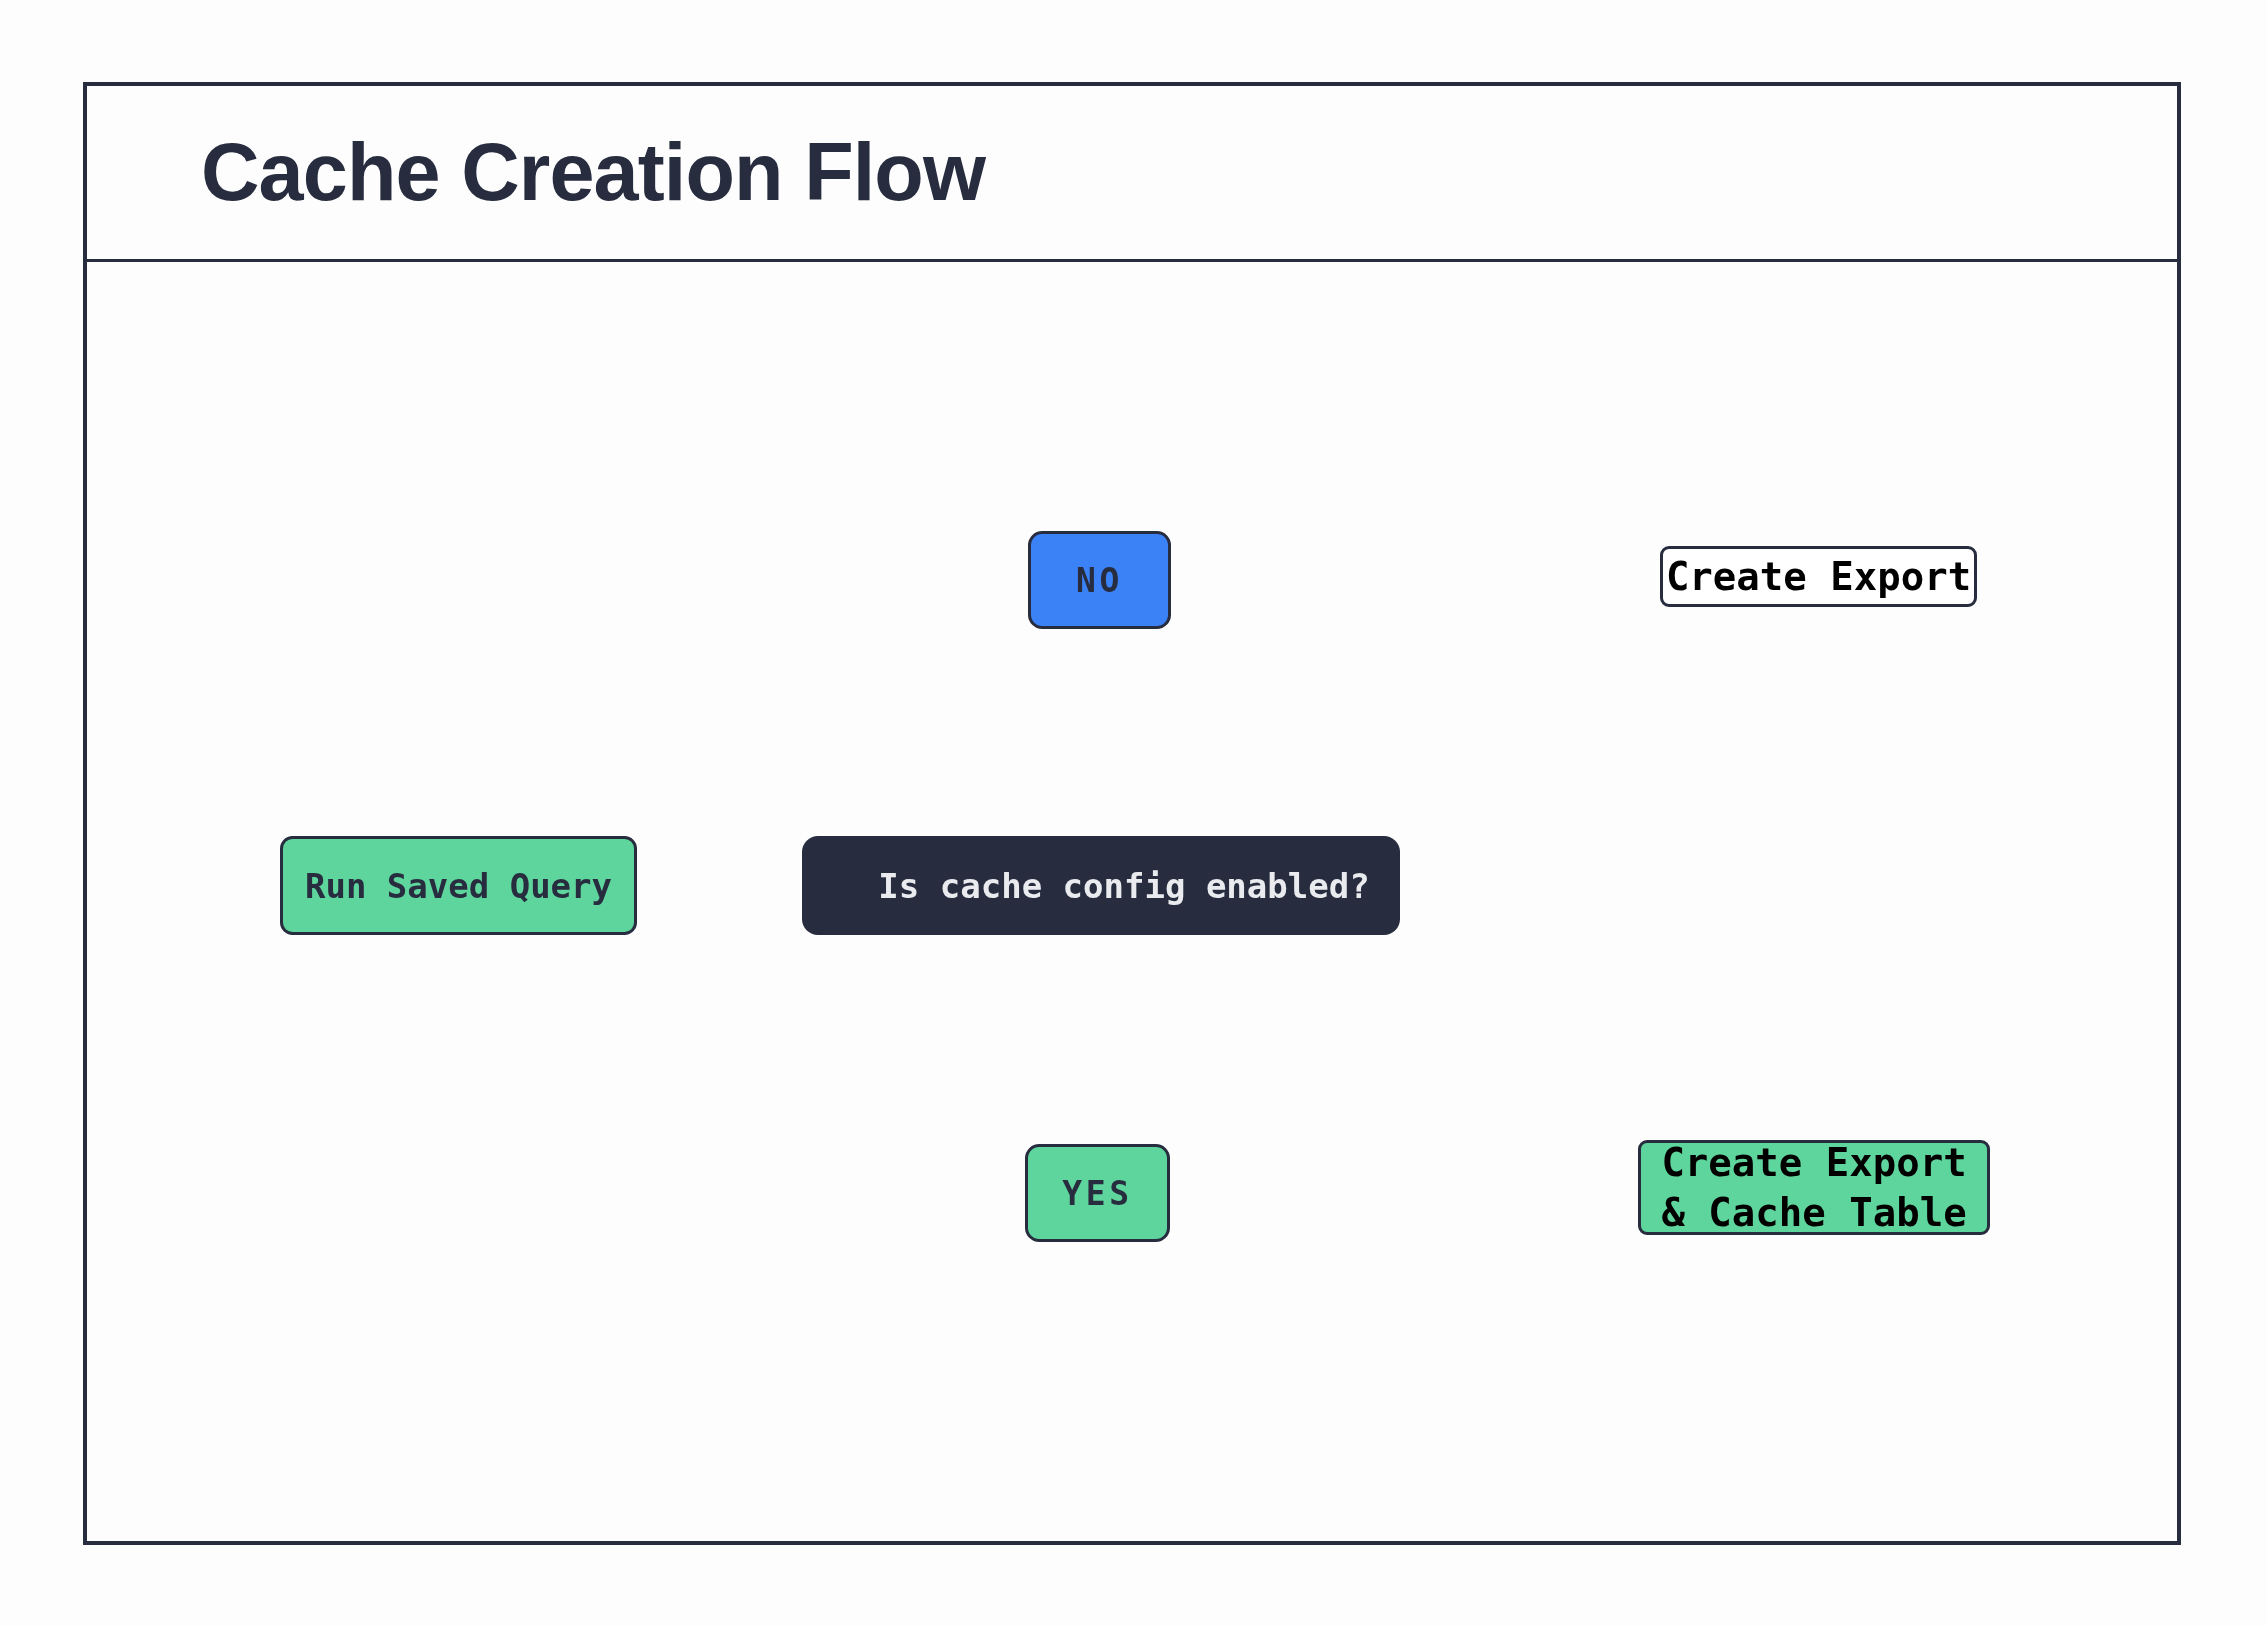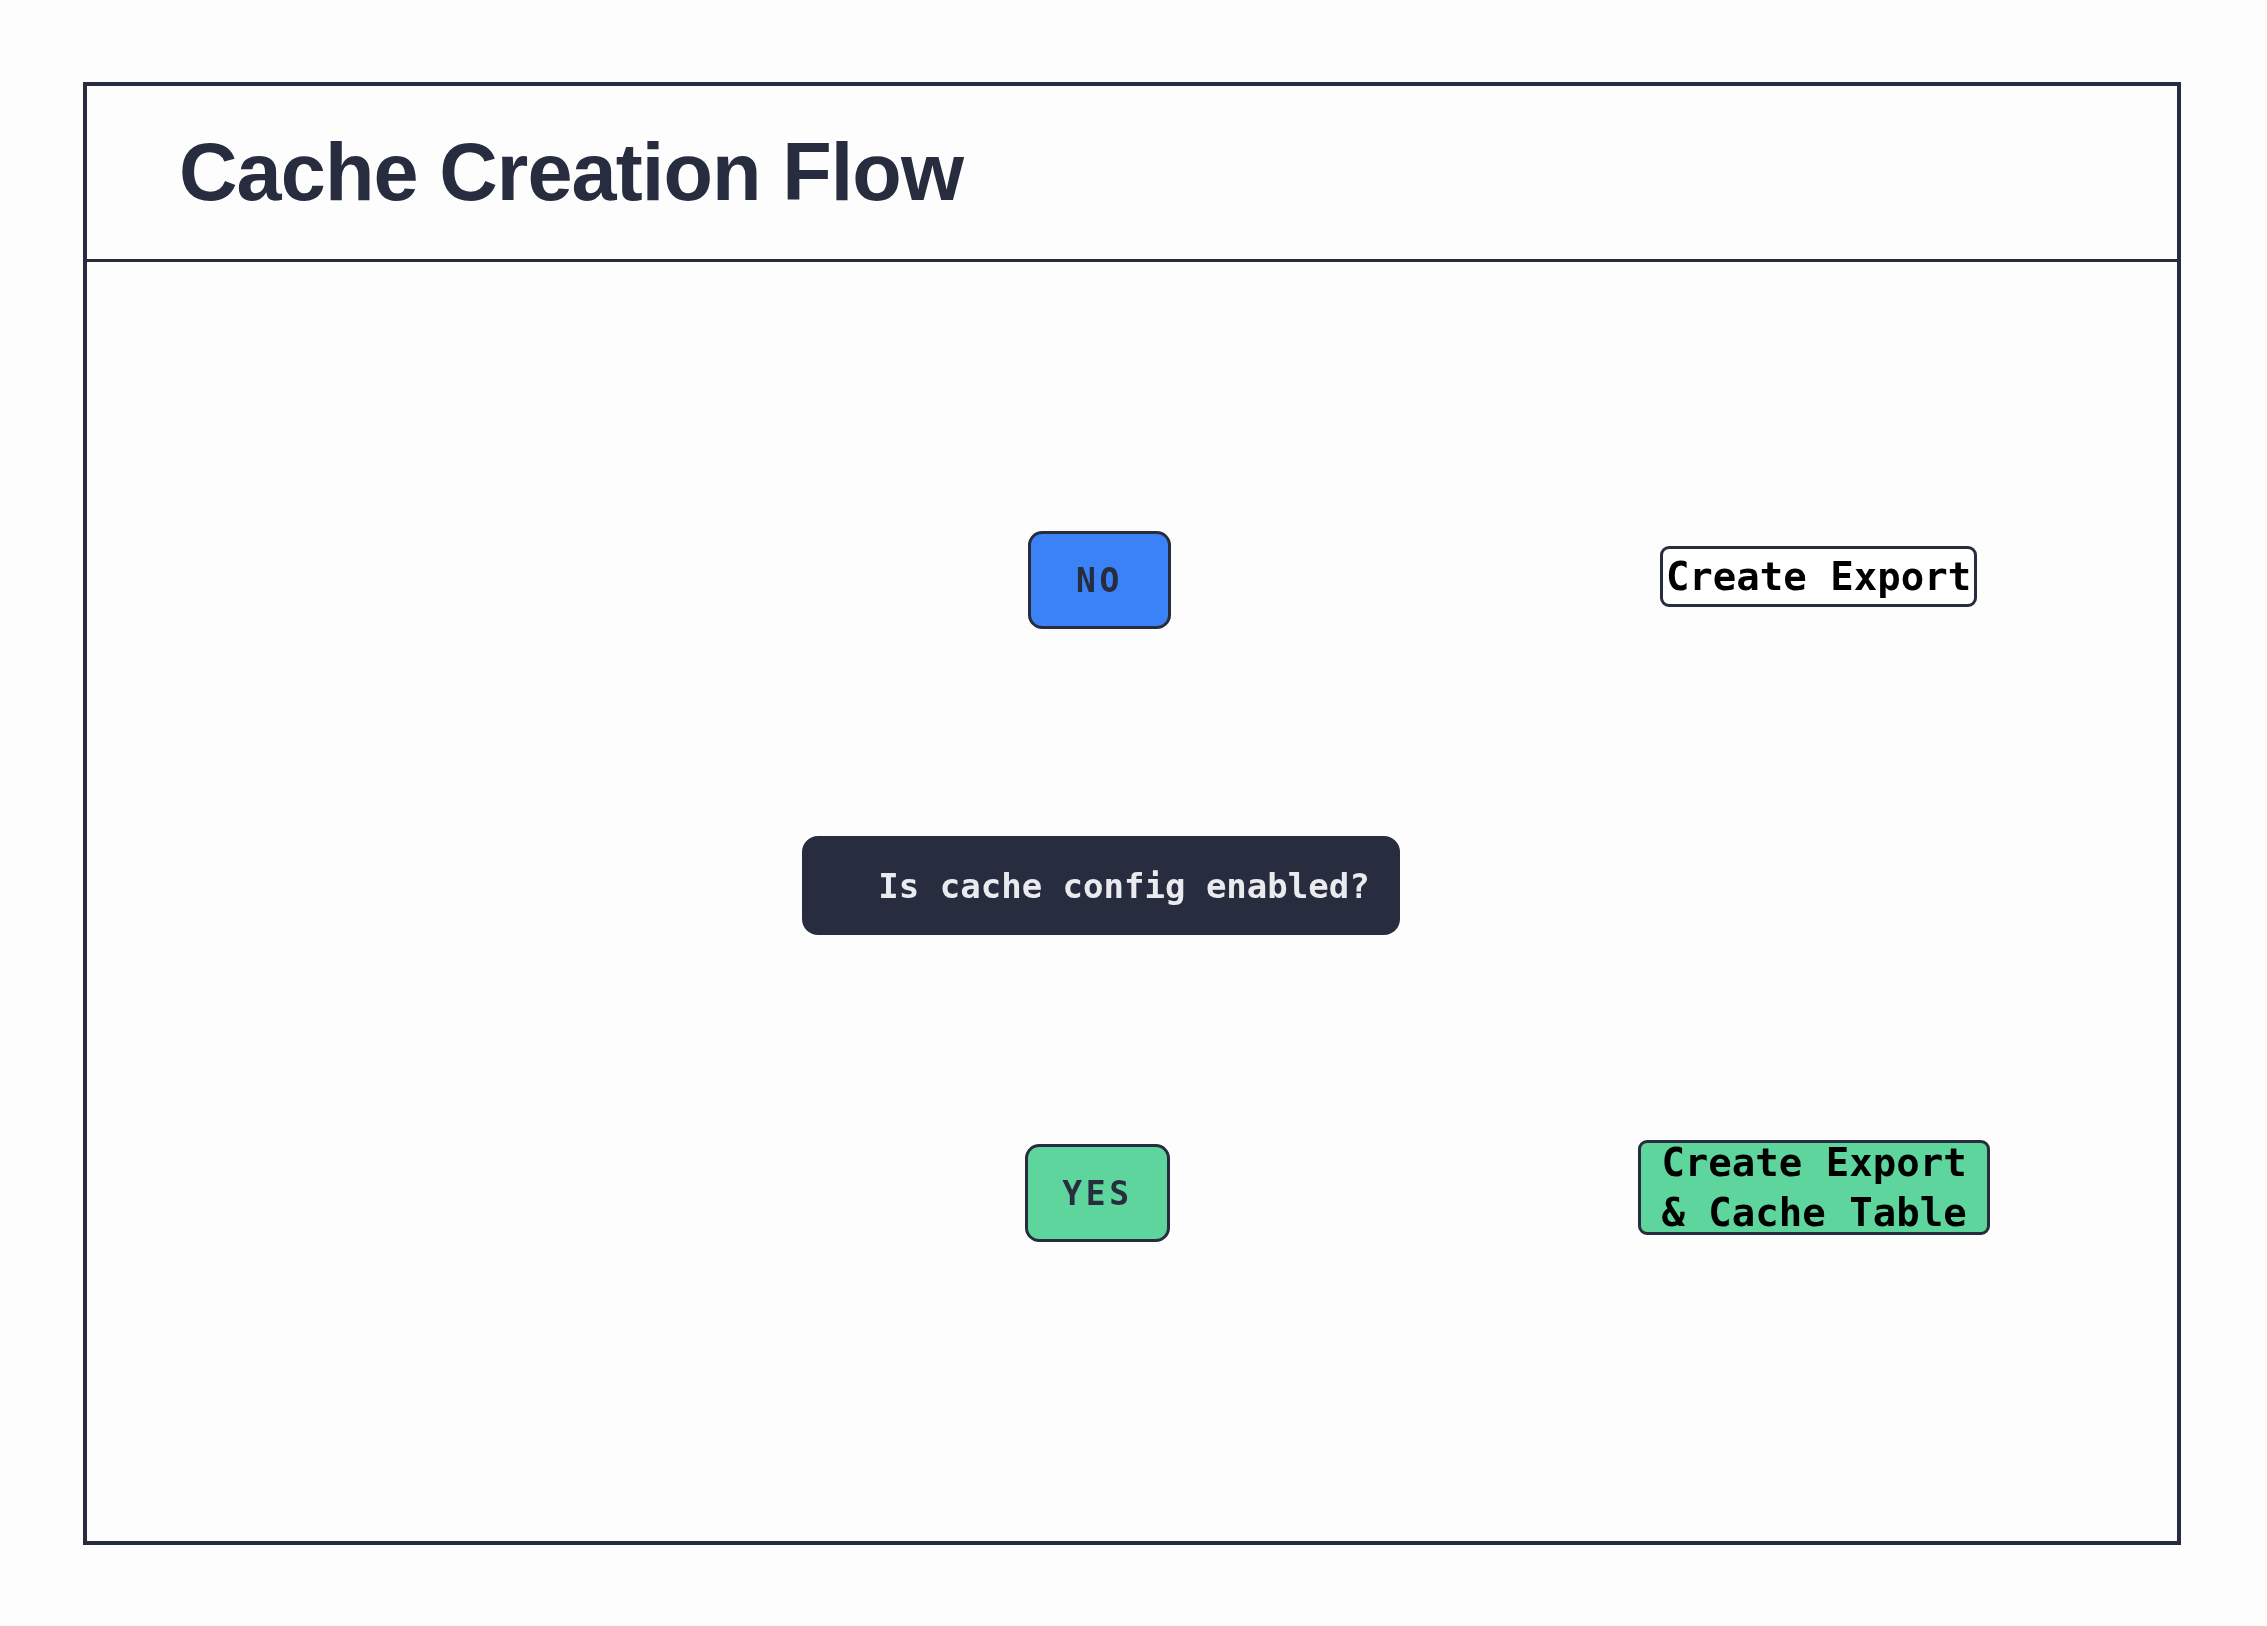--- a/index.html
+++ b/index.html
@@ -10,21 +10,21 @@
     font-family:"DejaVu Sans Mono","Liberation Mono",monospace;
     overflow:hidden;
   }
   .frame{
     position:absolute;left:83px;top:82px;width:2098px;height:1463px;
     border:4.5px solid #272d3f;box-sizing:border-box;background:#fdfdfd;
   }
   .header{
     position:absolute;left:0;top:0;right:0;height:176px;
     border-bottom:3.6px solid #272d3f;box-sizing:border-box;
-    display:flex;align-items:center;
+    display:flex;align-items:center;padding-left:22px;
   }
   .title{
     font-family:"Liberation Sans","DejaVu Sans",sans-serif;
     font-weight:700;font-size:81px;letter-spacing:-0.9px;
     color:#272d3f;padding-left:92px;white-space:nowrap;
   }
   svg.diagram{position:absolute;left:0;top:0;width:2268px;height:1626px;}
   .node{
     position:absolute;box-sizing:border-box;
     display:flex;align-items:center;justify-content:center;
@@ -73,20 +73,23 @@
       <ellipse cx="1974" cy="1120" rx="224" ry="73" fill="#ffffff"></ellipse>
     </g>
   </svg>
 
   <div class="frame">
     <div class="header">
       <div class="title">Cache Creation Flow</div>
     </div>
   </div>
 
+  <div class="node green" style="left:280px;top:836px;width:357px;height:99px;">
+    <span>Run Saved Query</span>
+  </div>
 
   <div class="node dark" style="left:802px;top:836px;width:598px;height:99px;padding-left:46px;">
     <span>Is cache config enabled?</span>
   </div>
 
   <div class="node white edge-label" style="left:1028px;top:531px;width:143px;height:98px;">
     <span>NO</span>
   </div>
 
   <div class="node green edge-label" style="left:1025px;top:1144px;width:145px;height:98px;">

